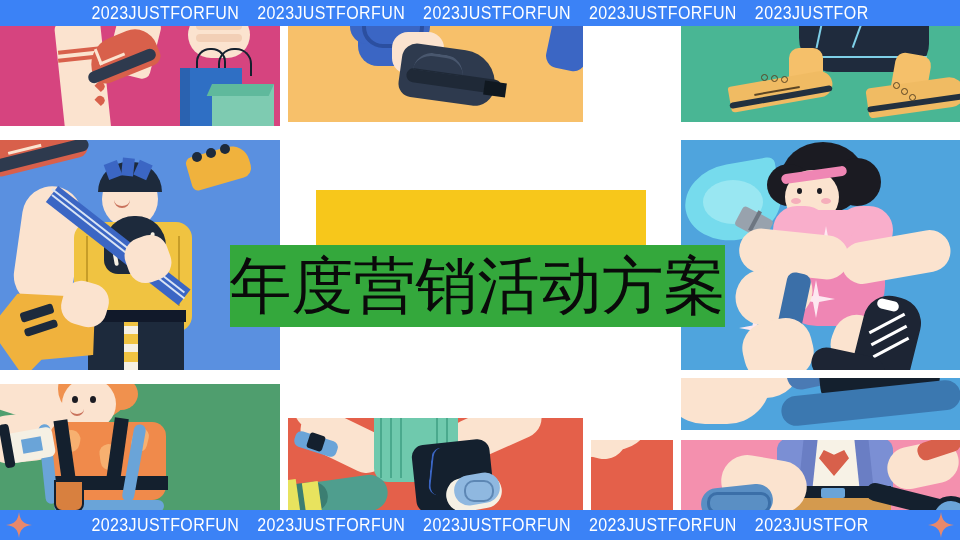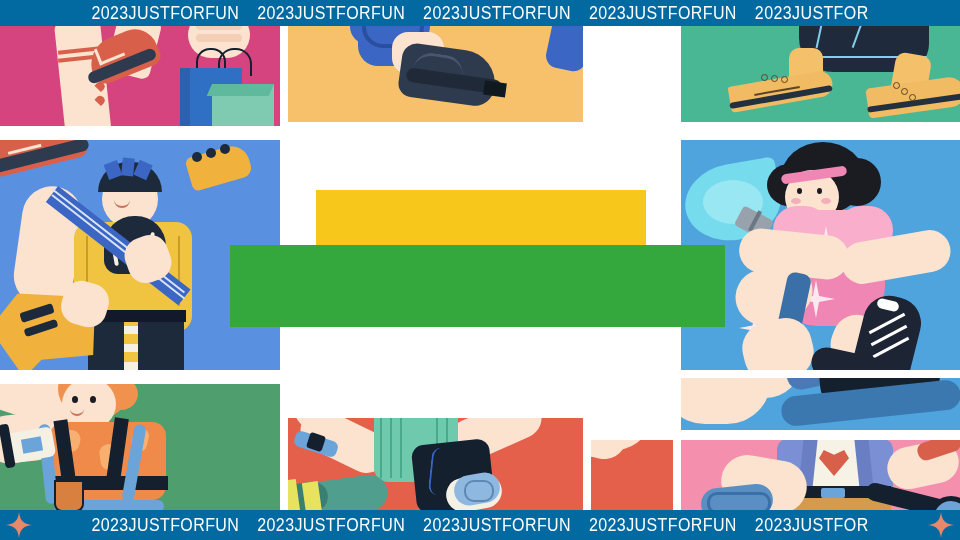--- a/index.html
+++ b/index.html
@@ -10,21 +10,21 @@
   #slide{
     position:relative;
     width:960px;height:540px;
     overflow:hidden;
     background:#ffffff;
   }
 
   
   .banner{
     position:absolute;left:0;width:960px;height:26px;
-    background:#0369a1;
+    background:#3b82f6;
     display:flex;align-items:center;justify-content:center;
     overflow:hidden;
     z-index:40;
   }
   .banner.top{top:0;}
   .banner.bottom{bottom:0;height:30px;}
   .banner-text{
     color:#ffffff;
     font-size:16px;
     letter-spacing:.4px;
@@ -368,20 +368,21 @@
 
     </div>
 
   </div>
 
   <div class="title-wrap">
     <div class="subtitle-band"></div>
     <div class="main-band-accent"></div>
     <div class="main-band"></div>
     <div class="main-band-accent2"></div>
+    <div class="main-title">年度营销活动方案</div>
   </div>
 
   <div class="banner top">
     <div class="banner-text" id="top-banner"><span>2023JUSTFORFUN</span><span>2023JUSTFORFUN</span><span>2023JUSTFORFUN</span><span>2023JUSTFORFUN</span><span>2023JUSTFOR</span></div>
   </div>
 
   <div class="banner bottom">
     <svg class="sparkle left" viewBox="0 0 24 24">
       <path d="M12 0 C13 8 16 11 24 12 C16 13 13 16 12 24 C11 16 8 13 0 12 C8 11 11 8 12 0 Z" fill="#e8886b"></path>
     </svg>

